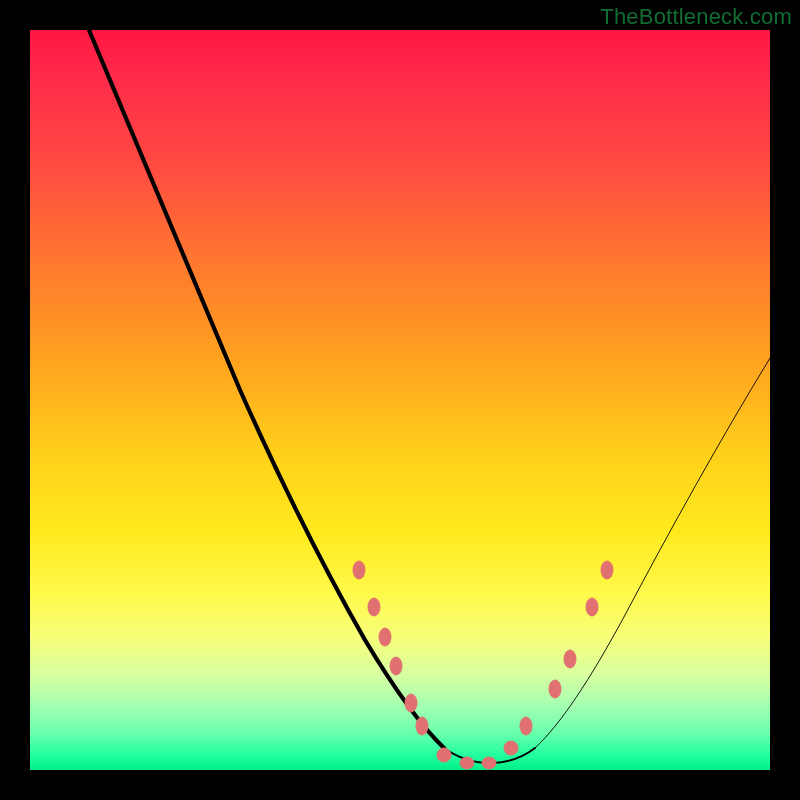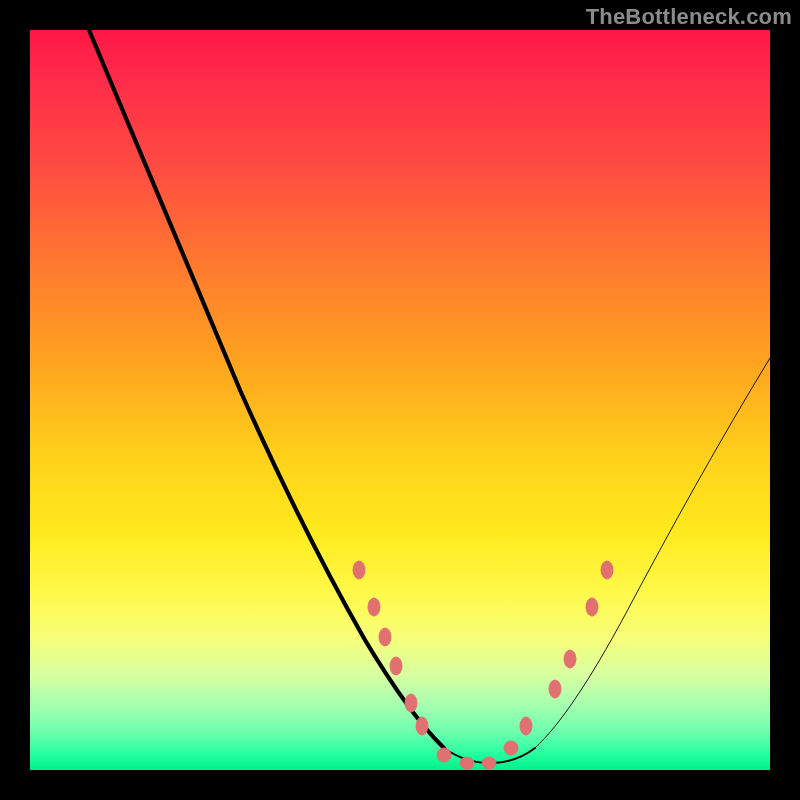--- a/index.html
+++ b/index.html
@@ -39,23 +39,23 @@
       #a8ffb0 91%,
       #6affad 95%,
       #22ff9e 98%,
       #00ef8a 100%
     );
   }
   .watermark {
     position: absolute;
     top: 4px;
     right: 8px;
-    color: #a3a3a3;
+    color: #15803d;
     font-size: 22px;
-    font-weight: 700;
+    font-weight: 400;
     letter-spacing: 0.2px;
     opacity: 0.85;
     user-select: none;
   }
   svg.curve {
     position: absolute;
     left: 0;
     top: 0;
     width: 740px;
     height: 740px;

